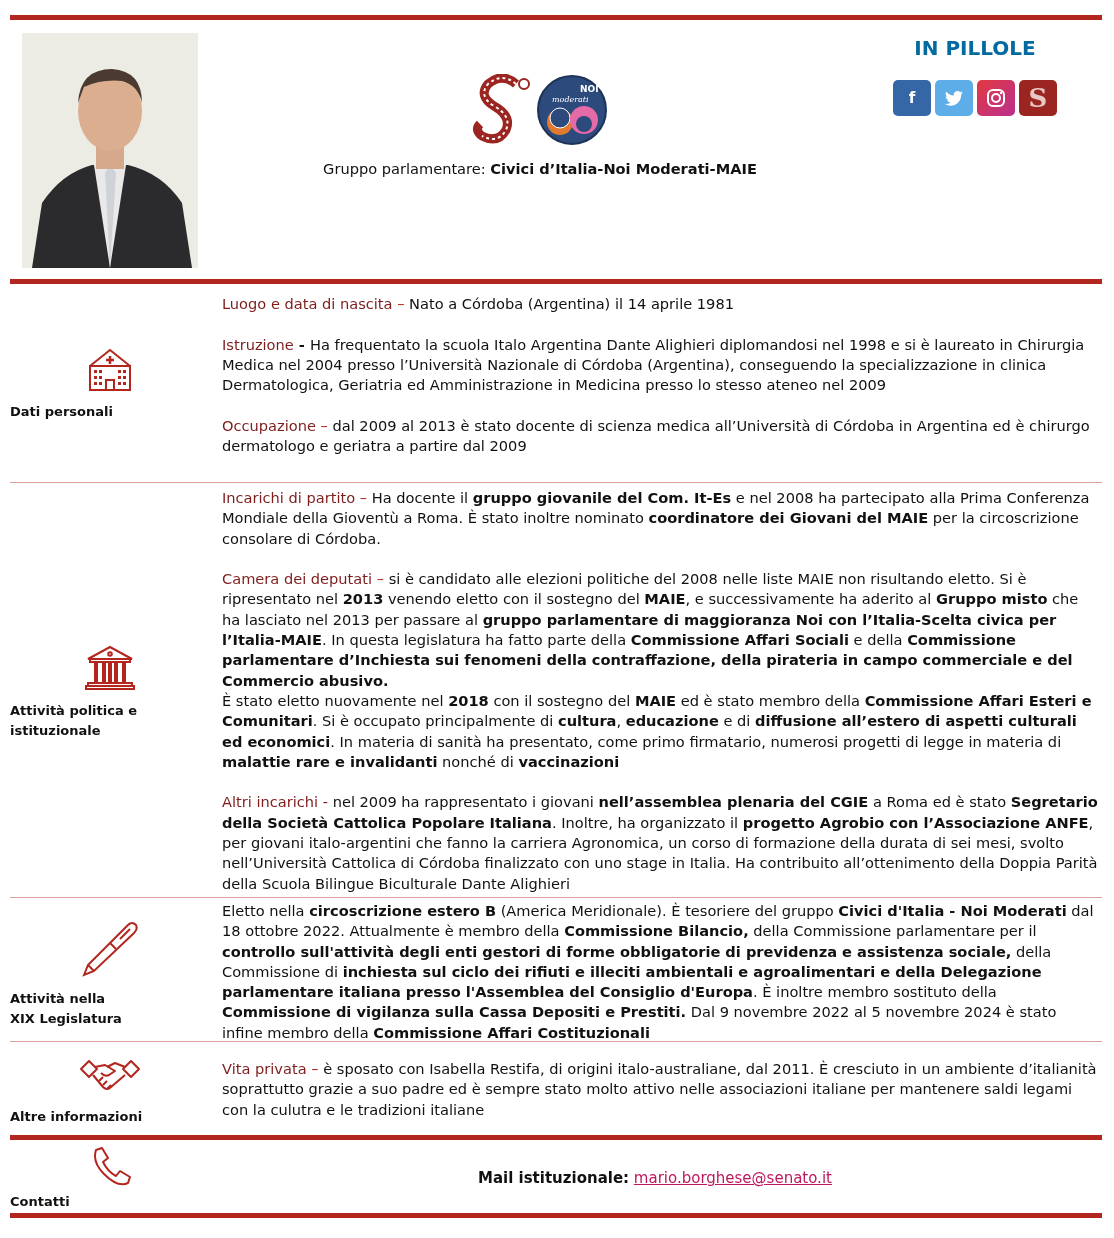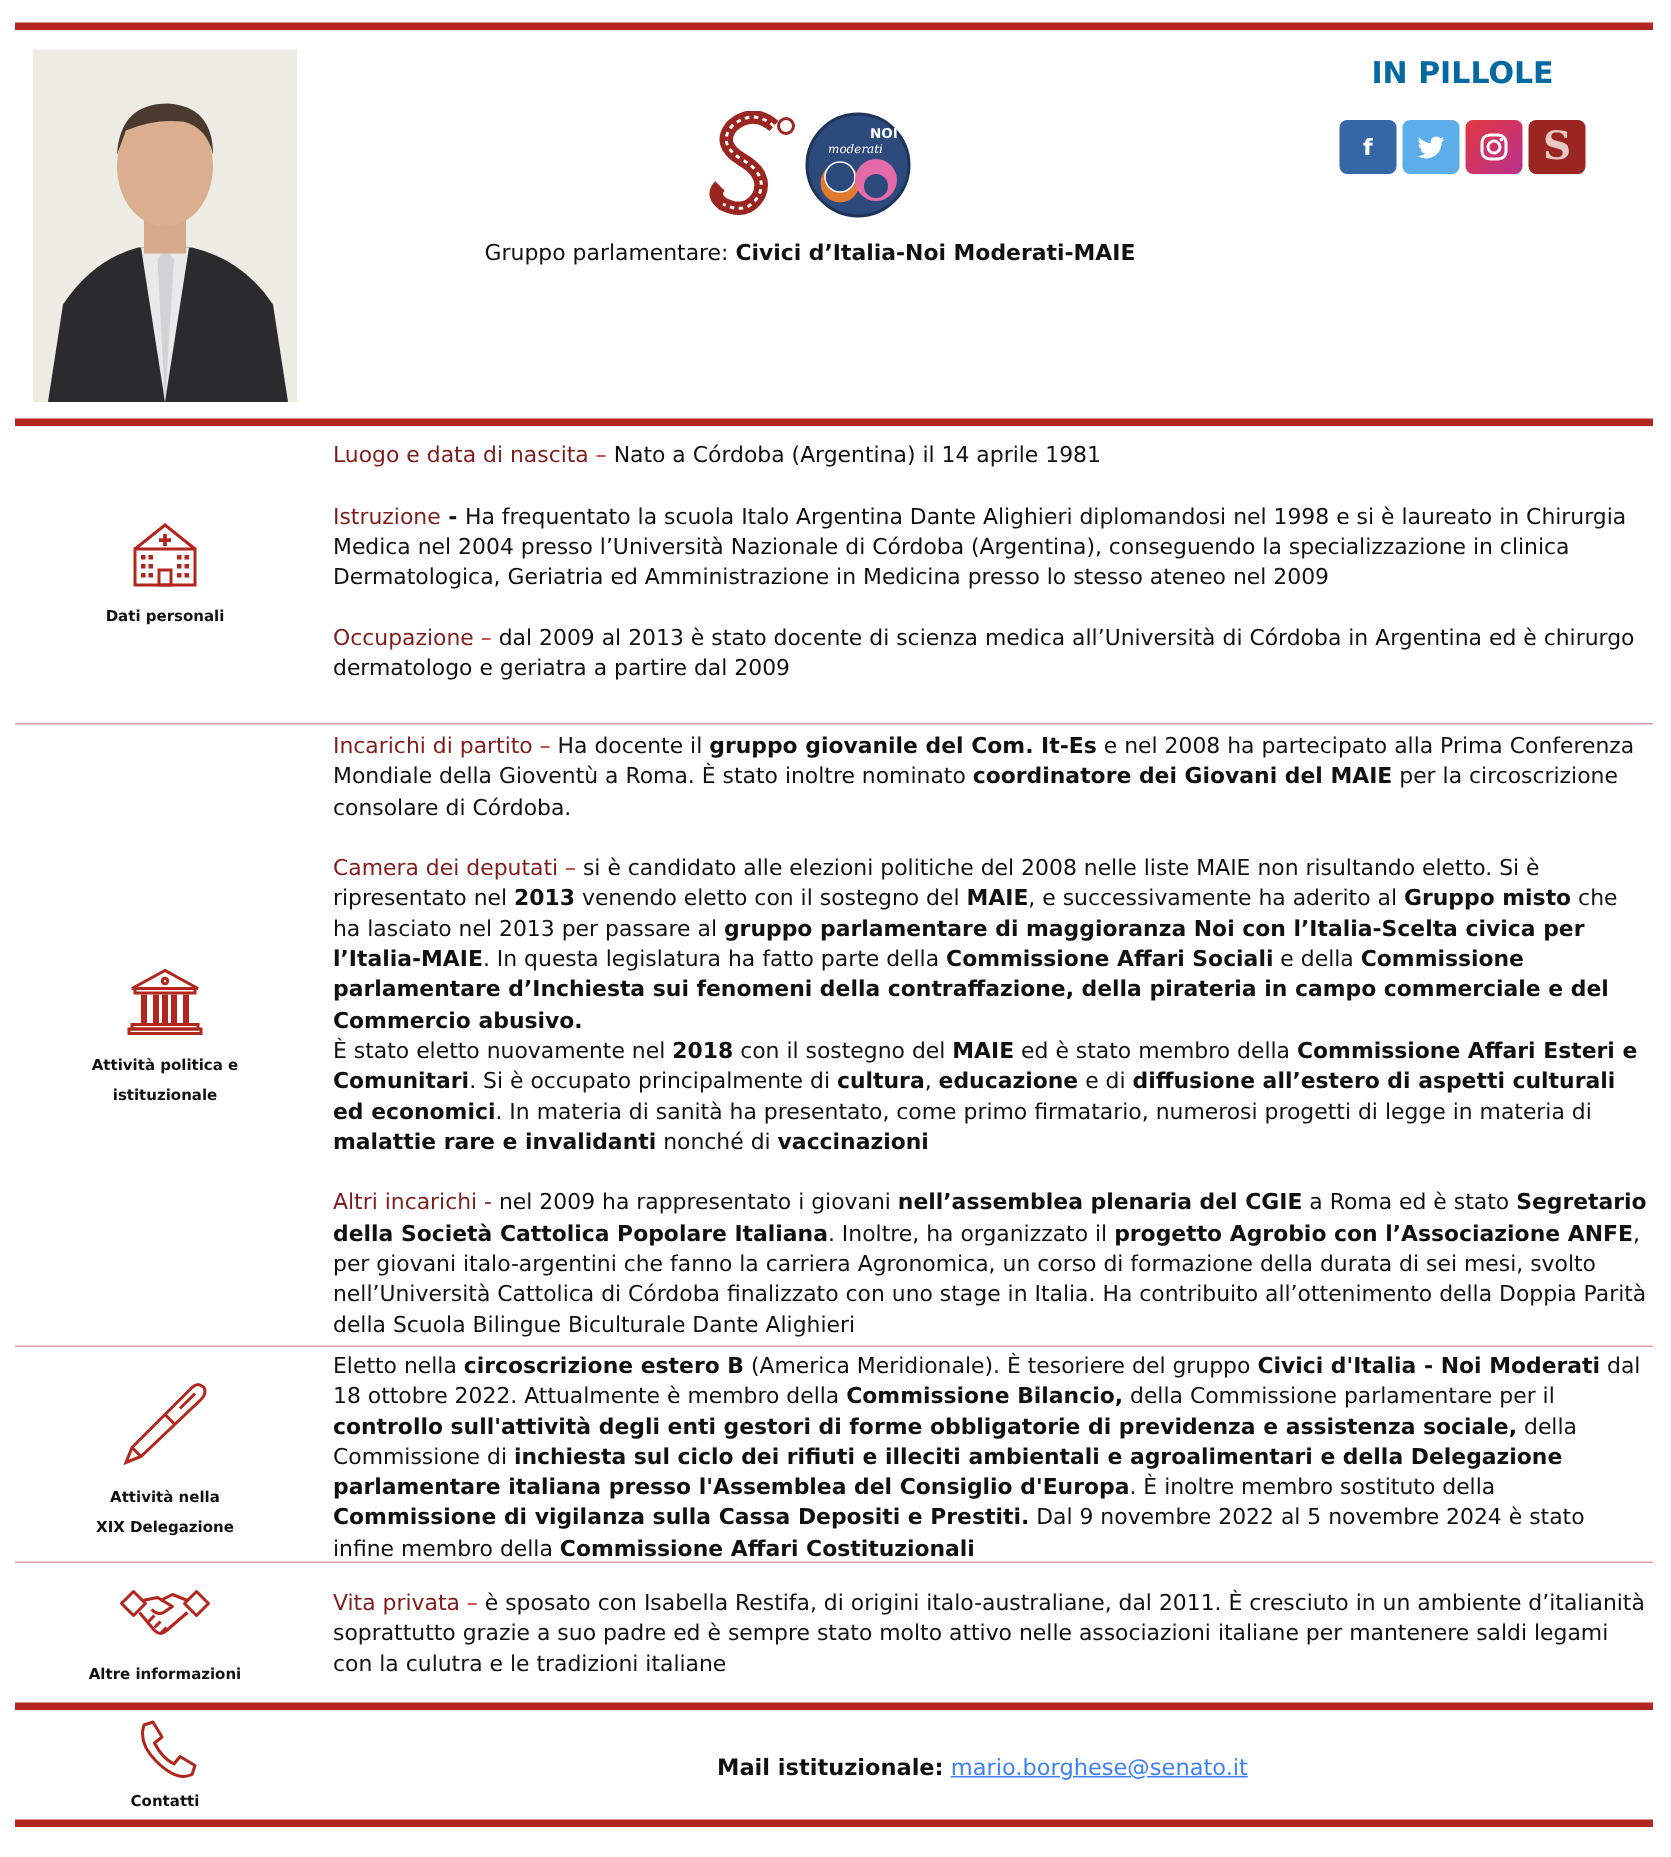--- a/index.html
+++ b/index.html
@@ -13,30 +13,30 @@
   .logos { display: flex; justify-content: center; gap: 2px; height: 72px; }
   .name { font-size: 30px; font-weight: bold; margin-top: 8px; letter-spacing: 0.2px; }
   .group { font-size: 14.6px; margin-top: 14px; }
   .group b { font-weight: bold; }
   .pillole { position: absolute; left: 845px; width: 240px; top: 14px; text-align: center; }
   .pillole-title { color: #0369a1; font-weight: bold; font-size: 20px; }
   .pillole-lines { margin-top: 30px; font-size: 14.6px; line-height: 20.5px; }
   .social { display: flex; justify-content: center; gap: 4px; margin-top: 20px; }
   .social .ic { width: 38px; height: 36px; border-radius: 5px; display: flex; align-items: center; justify-content: center; color: #fff; font-weight: bold; }
   .row { position: absolute; left: 10px; width: 1092px; }
-  .label { position: absolute; left: 0; width: 200px; text-align: center; font-weight: bold; font-size: 10px; line-height: 20px; }
+  .label { position: absolute; left: 0; width: 200px; font-weight: bold; font-size: 13px; line-height: 20px; }
   .label svg { display: block; margin: 0 auto 10px; }
   .content { position: absolute; left: 212px; width: 878px; font-size: 14.6px; line-height: 20.3px; }
   .content p { margin-bottom: 20.3px; }
   .content p:last-child { margin-bottom: 0; }
   .k { color: #7f1d1d; font-weight: normal; }
   .dash { color: #b3261e; }
   .content b { font-weight: bold; }
   .mail { position: absolute; left: 478px; top: 1169px; font-size: 15px; }
-  .mail a { color: #3b82f6; text-decoration: underline; }
+  .mail a { color: #be185d; text-decoration: underline; }
 </style>
 </head>
 <body>
 
 <div class="thick" style="top:15px"></div>
 
 <div class="header">
   <div class="photo">
     <svg width="176" height="235" viewBox="0 0 176 235">
       <rect width="176" height="235" fill="#ecece4"></rect>
@@ -167,21 +167,21 @@
   <div class="label" style="top:20px">
     <svg width="60" height="60" viewBox="0 0 60 60">
       <g fill="none" stroke="#b3261e" stroke-width="2">
         <path d="M4 56 L8 46 L48 6 Q52 2 56 6 Q58 10 54 14 L14 52 Z"></path>
         <path d="M8 46 L14 52"></path>
           <path d="M30 24 L36 30"></path>
           <path d="M50 10 L40 20"></path>
       </g>
     </svg>
     <div>Attività nella</div>
-    <div>XIX Delegazione</div>
+    <div>XIX Legislatura</div>
   </div>
   <div class="content" style="top:2px">
     <p><span>Eletto nella </span><b>circoscrizione estero B</b><span> (America Meridionale). È tesoriere del gruppo </span><b>Civici d'Italia - Noi Moderati</b><span> dal 18 ottobre 2022. Attualmente è membro della </span><b>Commissione Bilancio,</b><span> della Commissione parlamentare per il </span><b>controllo sull'attività degli enti gestori di forme obbligatorie di previdenza e assistenza sociale,</b><span> della Commissione di </span><b>inchiesta sul ciclo dei rifiuti e illeciti ambientali e agroalimentari e della Delegazione parlamentare italiana presso l'Assemblea del Consiglio d'Europa</b><span>. È inoltre membro sostituto della </span><b>Commissione di vigilanza sulla Cassa Depositi e Prestiti.</b><span> Dal 9 novembre 2022 al 5 novembre 2024 è stato infine membro della </span><b>Commissione Affari Costituzionali</b></p>
   </div>
 </div>
 
 <div class="thin" style="top:1041px"></div>
 
 <div class="row" style="top:1043px;height:90px">
   <div class="label" style="top:14px">

